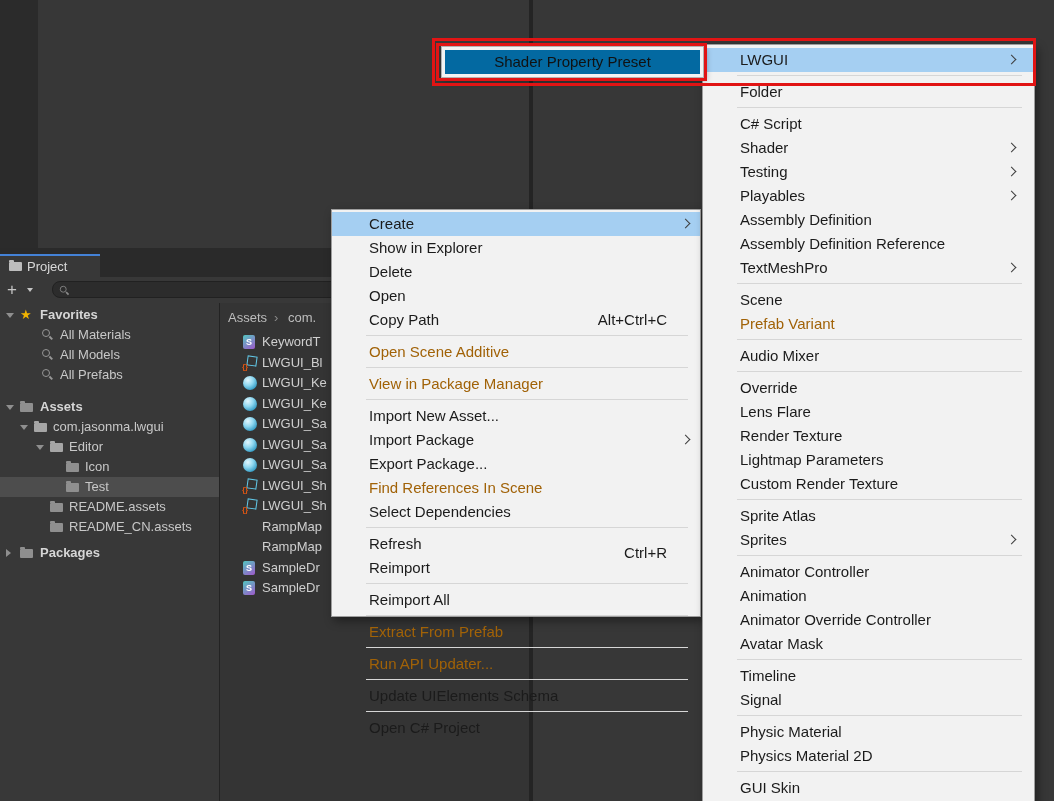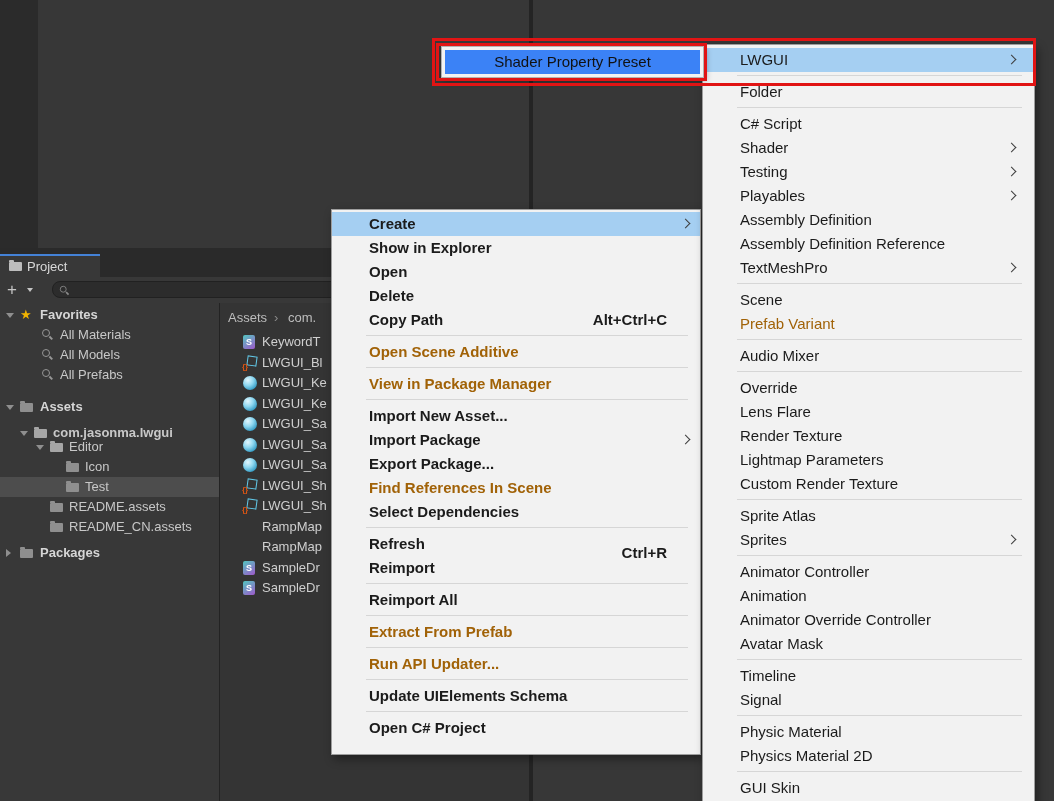--- a/index.html
+++ b/index.html
@@ -66,28 +66,28 @@
   .menu{position:absolute;background:#f2f2f2;border:1px solid #9e9e9e;box-sizing:border-box;
         box-shadow:3px 4px 9px rgba(0,0,0,.4);}
   .mitem{position:relative;height:24px;line-height:24px;padding-left:37px;font-size:15px;color:#1b1b1b;white-space:nowrap;}
   .mitem.hl{background:#a5cff2;}
   .mitem.disabled{color:#a16207;}
   .mshort{position:absolute;top:0;font-size:15px;}
   .mchev{position:absolute;top:8px;width:6px;height:6px;border-top:1.6px solid #3d3d3d;
          border-right:1.6px solid #3d3d3d;transform:rotate(45deg);}
   .msep{border-top:1px solid #d6d6d6;margin:3px 12px 4px 34px;height:0;}
 
-  #context-menu{left:331px;top:209px;width:370px;height:546px;padding-top:2px;z-index:9;font-weight:bold;}
+  #context-menu{left:331px;top:209px;width:370px;height:408px;padding-top:2px;z-index:9;}
   #create-submenu{left:702px;top:44px;width:333px;height:780px;padding-top:3px;z-index:10;}
 
   
   .spp{position:absolute;left:441px;top:46px;width:263px;height:32px;box-sizing:border-box;
        background:#f2f2f2;border:1px solid #b2b2b2;padding:3px;z-index:15;
        box-shadow:2px 3px 6px rgba(0,0,0,.35);}
-  .spp-item{height:24px;line-height:24px;background:#3b82f6;text-align:center;
+  .spp-item{height:24px;line-height:24px;background:#0369a1;text-align:center;
             font-size:15px;color:#111;}
 
   
   .redbox{position:absolute;border:3px solid #e11414;box-sizing:border-box;z-index:20;pointer-events:none;}
   #redbox-outer{left:432px;top:38px;width:604px;height:48px;}
   #redbox-inner{left:436px;top:43px;width:271px;height:38px;}
 </style>
 </head>
 <body>
 
@@ -126,21 +126,21 @@
         </div>
         <div class="trow" style="top: 62px; padding-left: 16px;">
           <span class="isearch" style="left: 42px;"></span>
           <span class="tlabel" style="left: 60px;">All Prefabs</span>
         </div>
         <div class="trow bold" style="top: 94px;">
           <span class="tri-down" style="left: 6px;"></span>
           <span class="ifolder" style="left: 20px;"></span>
           <span class="tlabel" style="left: 40px;">Assets</span>
         </div>
-        <div class="trow" style="top: 120px; font-weight: bold;">
+        <div class="trow" style="top: 114px;">
           <span class="tri-down" style="left: 20px;"></span>
           <span class="ifolder open" style="left: 34px;"></span>
           <span class="tlabel" style="left: 53px;">com.jasonma.lwgui</span>
         </div>
         <div class="trow" style="top: 134px;">
           <span class="tri-down" style="left: 36px;"></span>
           <span class="ifolder open" style="left: 50px;"></span>
           <span class="tlabel" style="left: 69px;">Editor</span>
         </div>
         <div class="trow" style="top: 154px;">
@@ -222,22 +222,22 @@
             <span class="iscript" style="left: 23px;"></span>
             <span class="alabel">SampleDr</span>
           </div>
         </div>
     </div>
   </div>
 
   <div class="menu" id="context-menu">
       <div class="mitem hl"><span>Create</span><span class="mchev" style="right: 11px;"></span></div>
       <div class="mitem"><span>Show in Explorer</span></div>
+      <div class="mitem"><span>Delete</span></div>
       <div class="mitem"><span>Open</span></div>
-      <div class="mitem"><span>Delete</span></div>
       <div class="mitem"><span>Copy Path</span><span class="mshort" style="right: 33px;">Alt+Ctrl+C</span></div>
       <div class="msep"></div>
       <div class="mitem disabled"><span>Open Scene Additive</span></div>
       <div class="msep"></div>
       <div class="mitem disabled"><span>View in Package Manager</span></div>
       <div class="msep"></div>
       <div class="mitem"><span>Import New Asset...</span></div>
       <div class="mitem"><span>Import Package</span><span class="mchev" style="right: 11px;"></span></div>
       <div class="mitem"><span>Export Package...</span></div>
       <div class="mitem disabled"><span>Find References In Scene</span></div>

